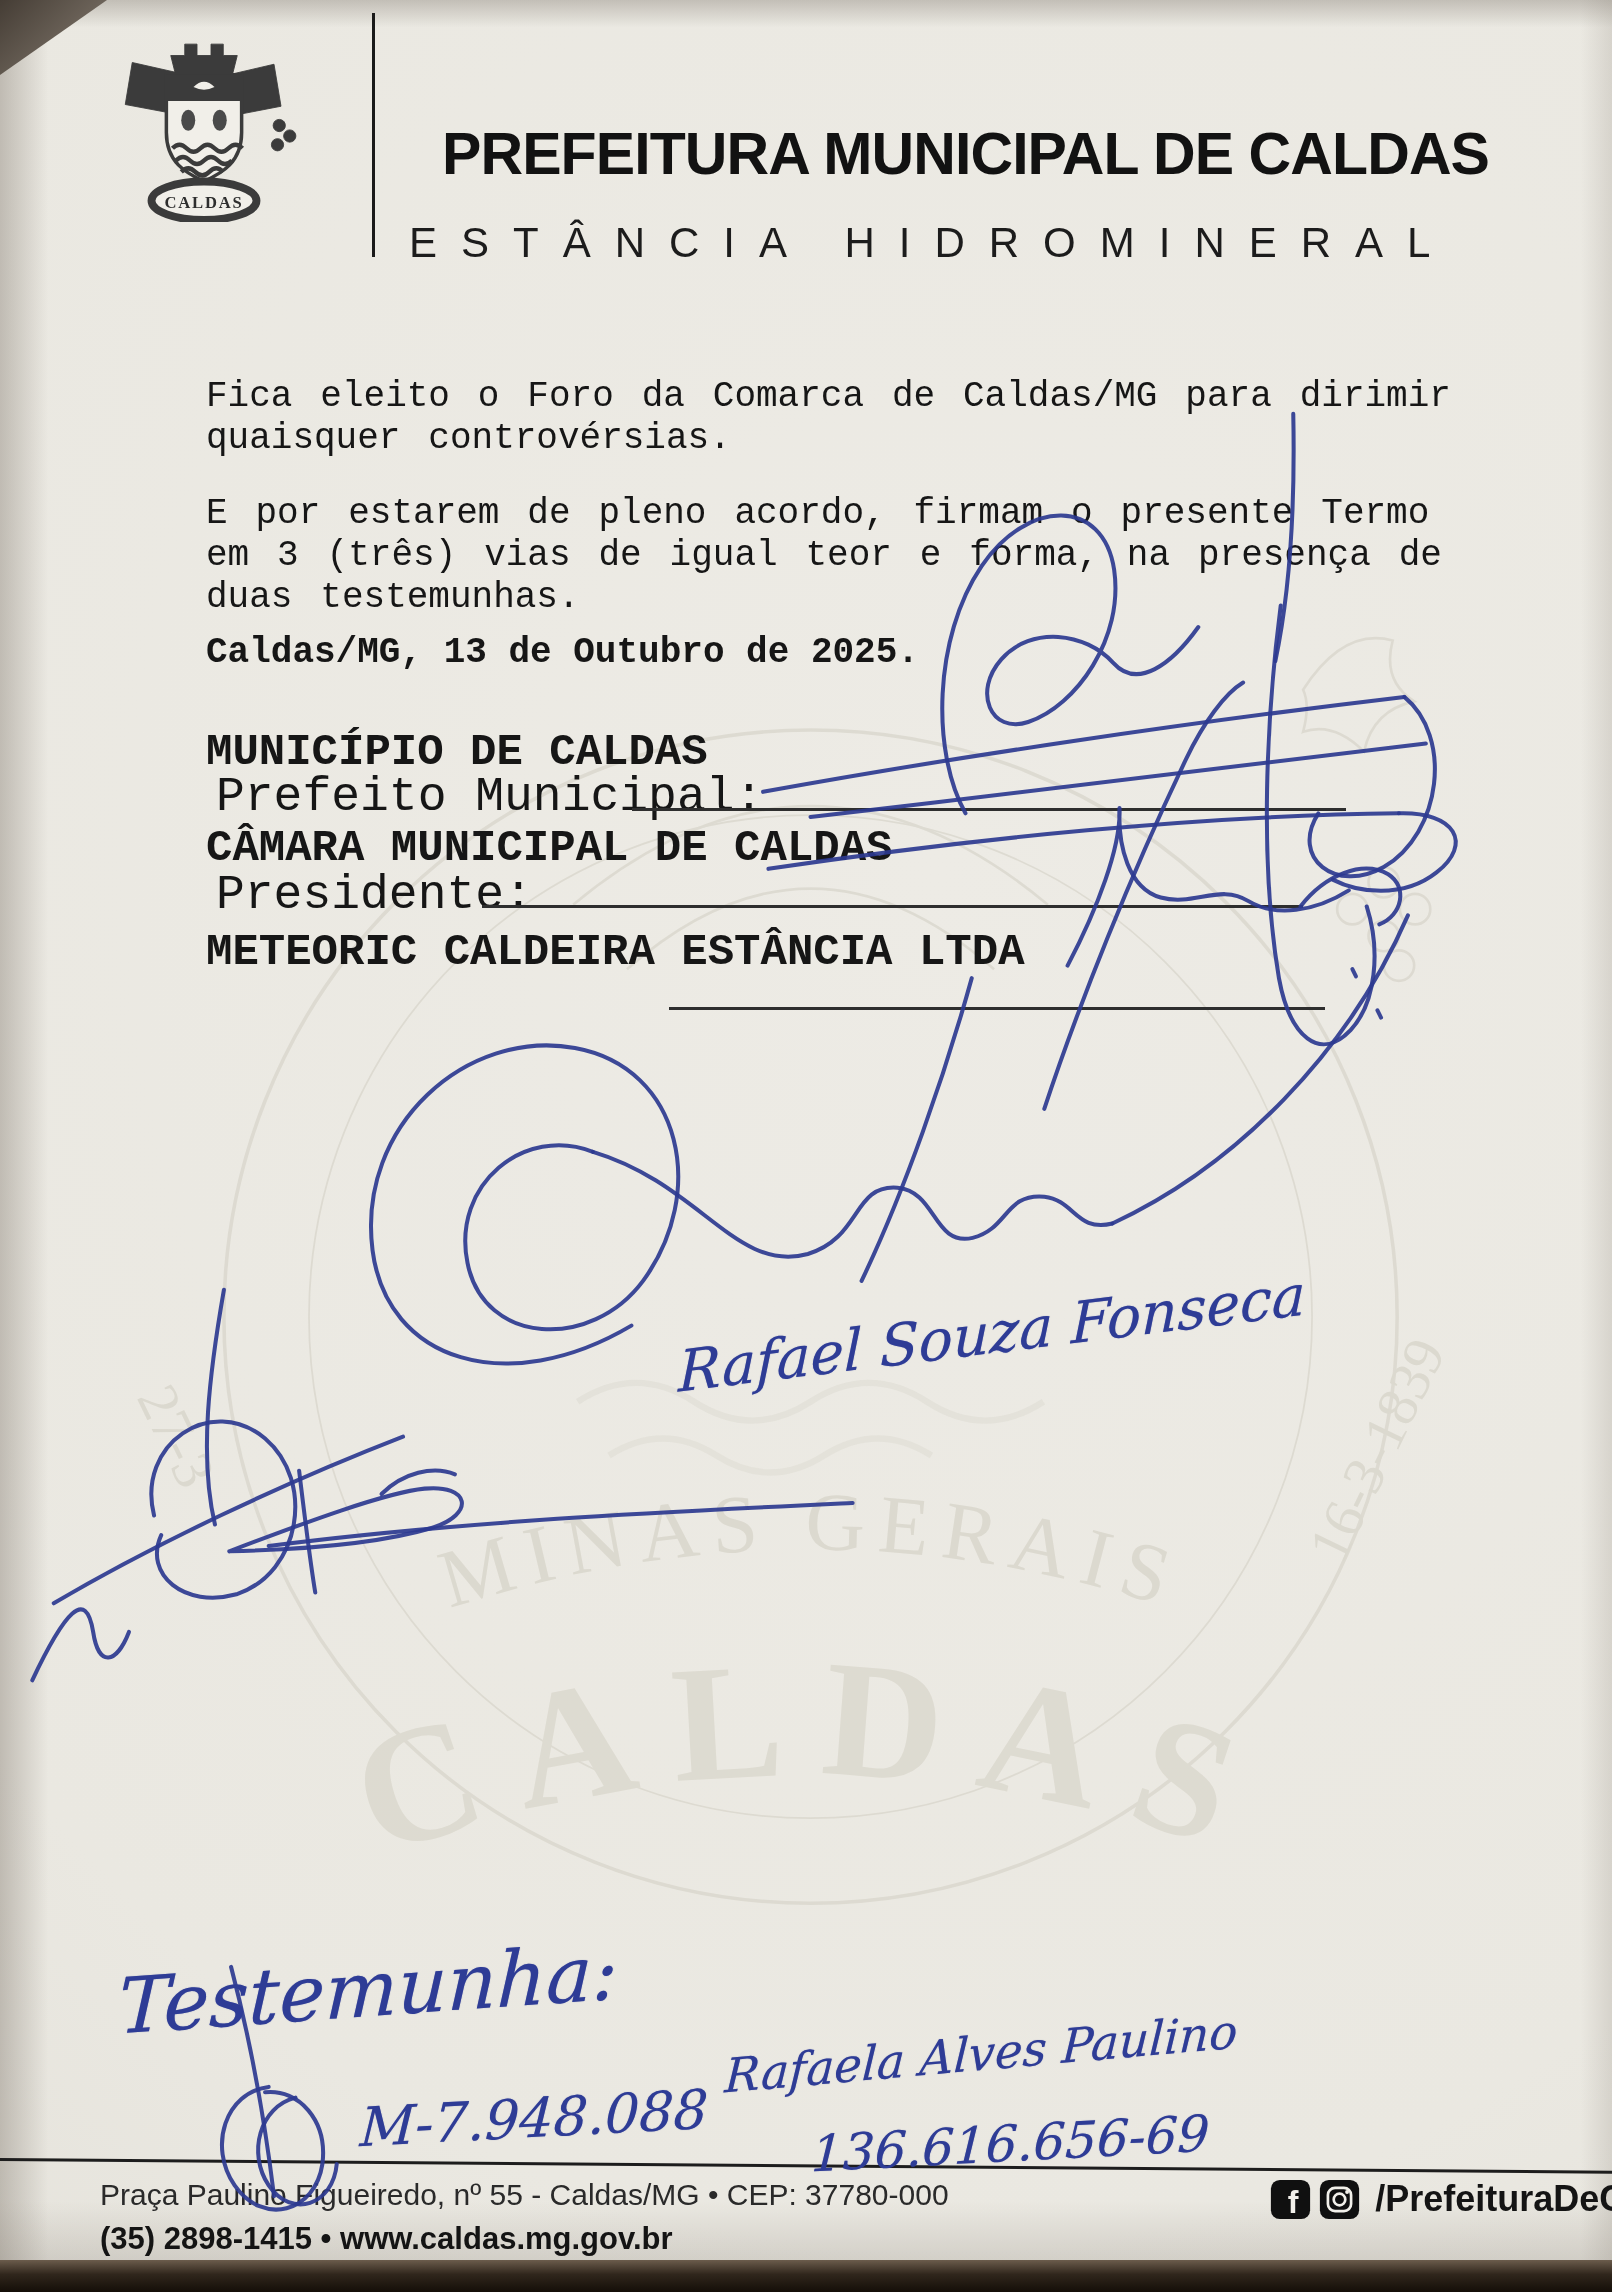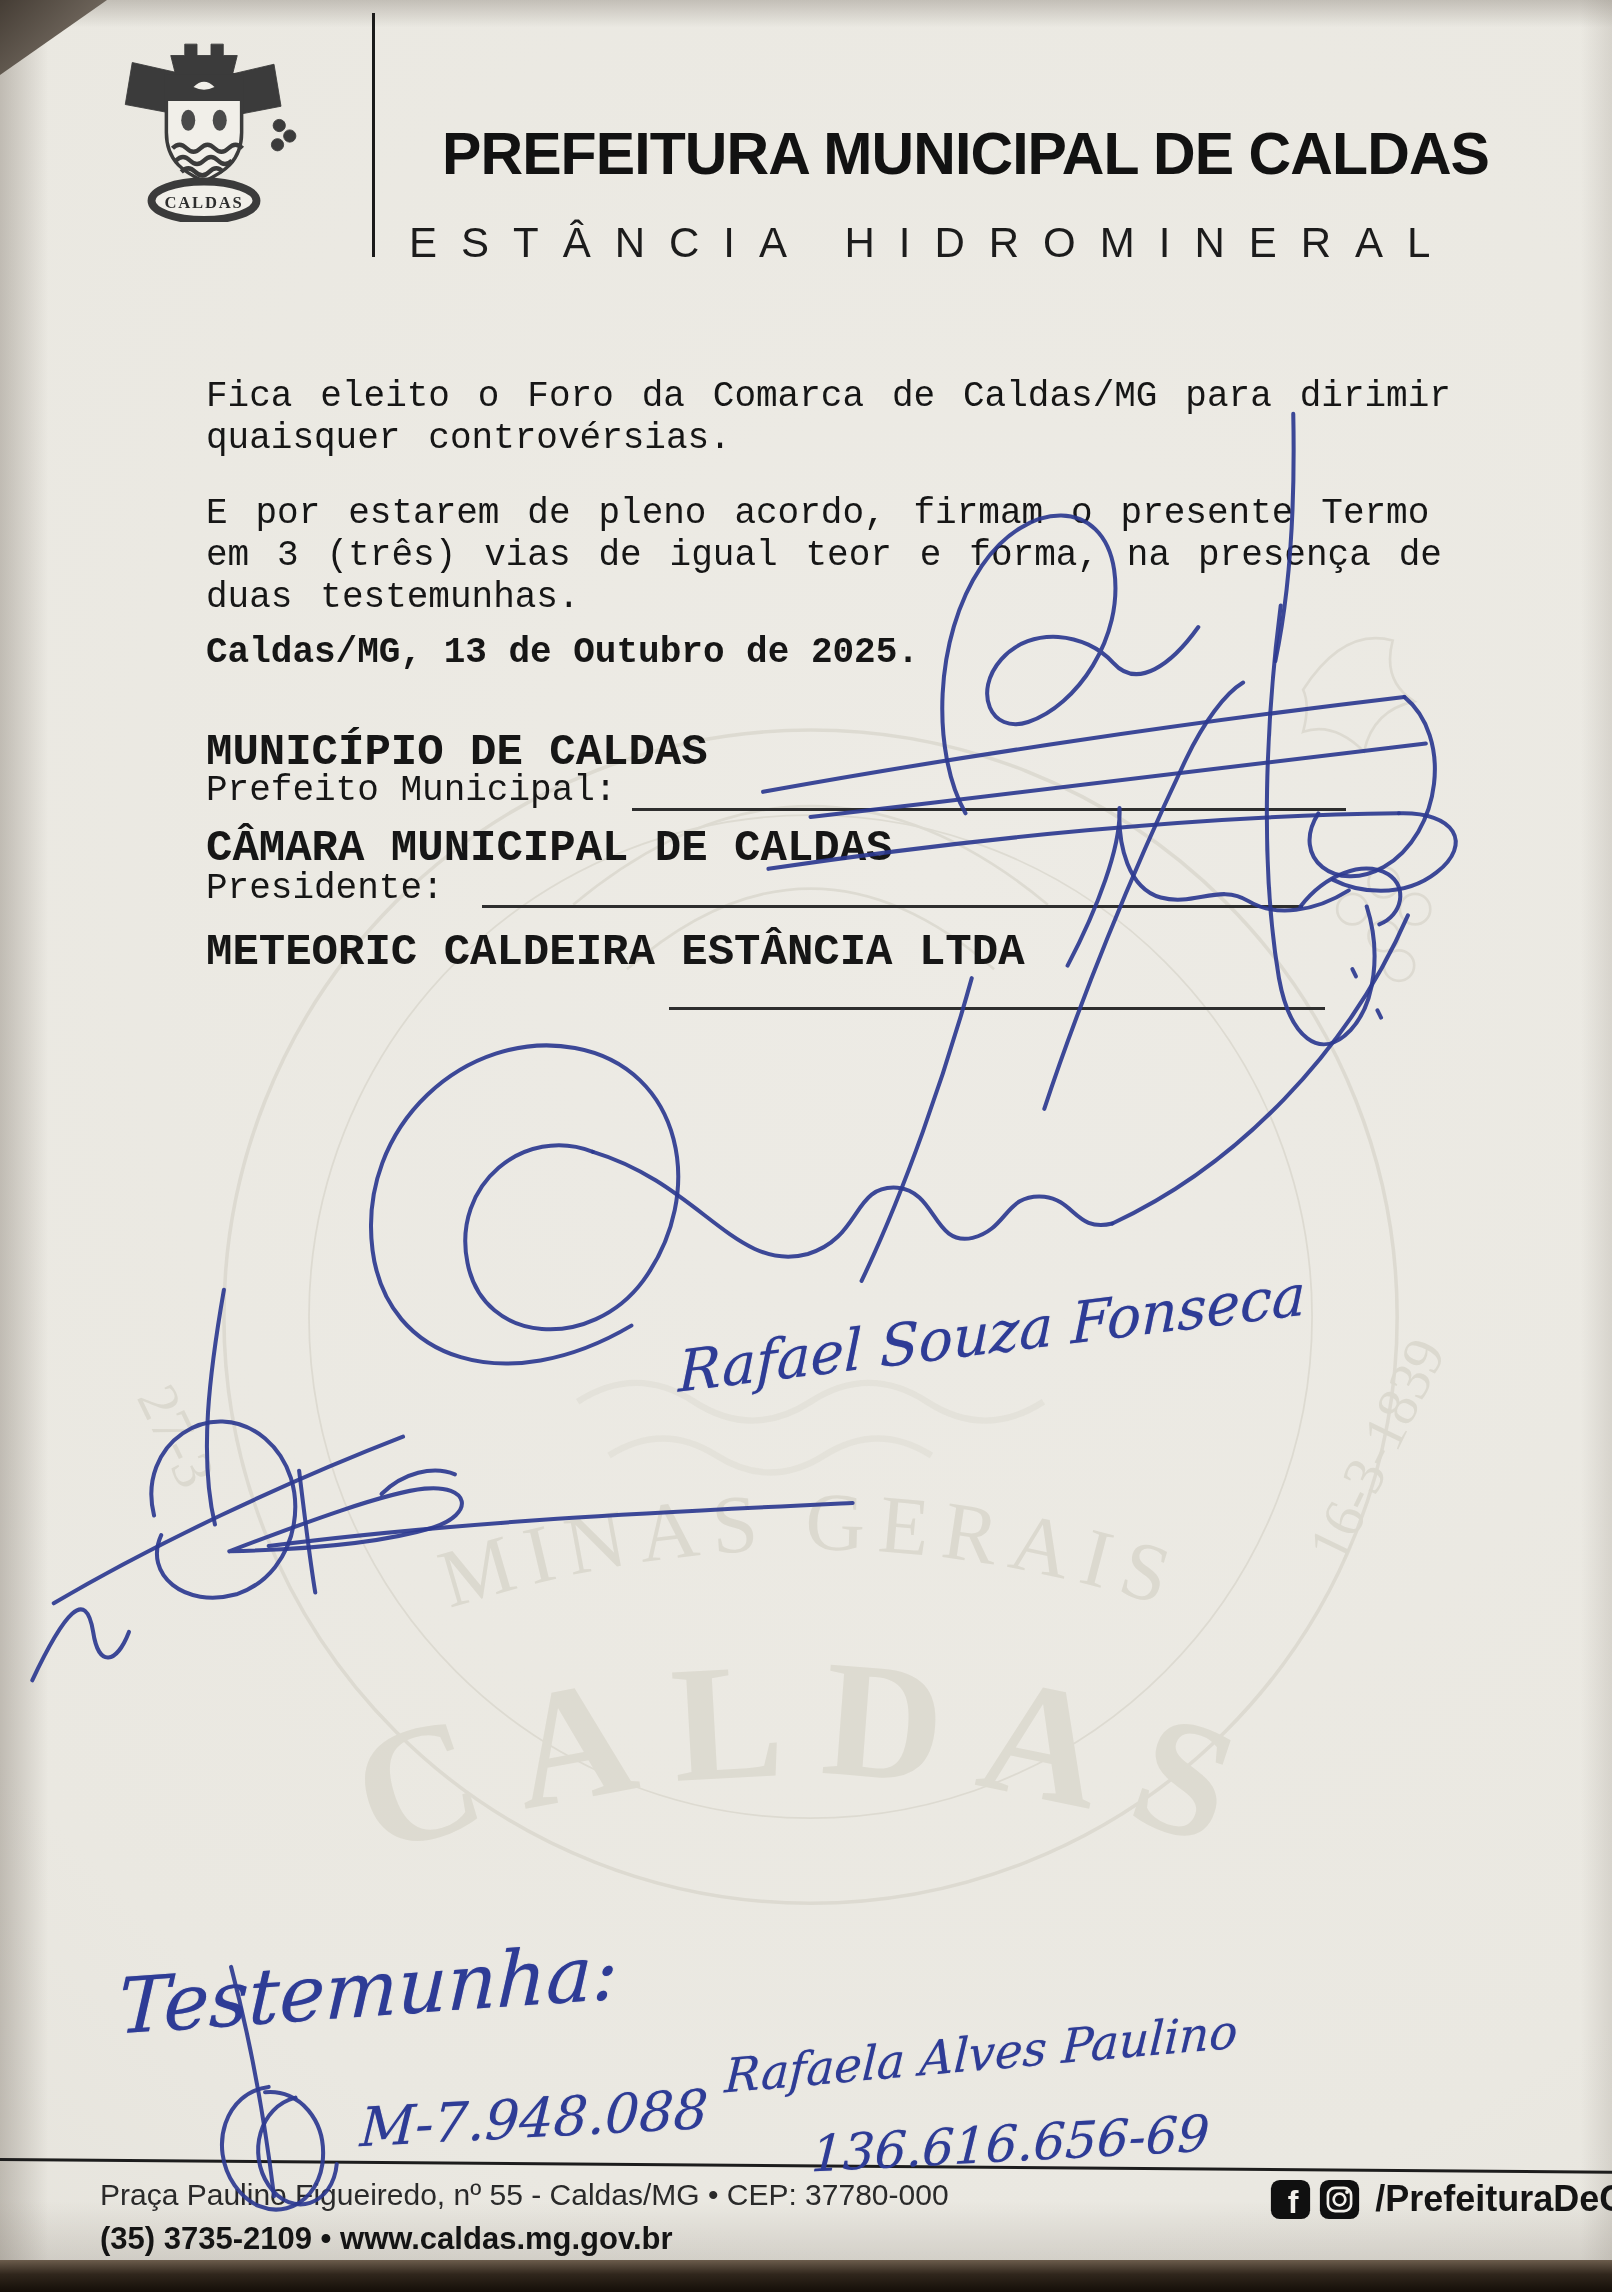--- a/index.html
+++ b/index.html
@@ -26,21 +26,21 @@
   .hdr-divider{position:absolute;left:372px;top:12.5px;width:2.7px;height:244px;background:#1a1a1a;z-index:5;}
   .org-name{position:absolute;left:442px;top:120px;font-size:59px;font-weight:800;letter-spacing:-0.9px;color:#121212;z-index:5;white-space:nowrap;}
   .org-subtitle{position:absolute;left:409px;top:219px;font-size:42px;font-weight:500;letter-spacing:24px;color:#1c1c1c;z-index:5;white-space:nowrap;}
   .logo{position:absolute;left:99px;top:29px;z-index:5;}
   
   .tw{font-family:"Liberation Mono",monospace;position:absolute;left:206px;z-index:5;color:#161616;}
   .tw.b{font-weight:700;}
   .para{font-size:36px;line-height:42px;word-spacing:6.3px;white-space:pre-line;}
   .heading{font-size:39px;font-weight:700;white-space:nowrap;}
   .orgline{font-size:44px;font-weight:700;white-space:nowrap;}
-  .roleline{font-size:36px;white-space:nowrap;}
+  .roleline{font-size:48px;white-space:nowrap;margin-left:10px;}
   .sig-underline{position:absolute;height:2.7px;background:#2e2e2e;z-index:5;}
   
   .hand{position:absolute;z-index:7;color:#2e3c96;font-family:"DejaVu Serif",serif;font-style:italic;white-space:nowrap;text-shadow:0 0 0.9px rgba(46,60,150,.55);}
   .ink-svg{position:absolute;left:0;top:0;z-index:6;pointer-events:none;}
   .ink-svg path{fill:none;stroke:#2c3a90;stroke-width:4.5;stroke-linecap:round;stroke-linejoin:round;opacity:.92;}
   
   .wm{position:absolute;left:0;top:0;z-index:1;opacity:.6;}
   
   .footer-divider{position:absolute;left:0;top:2158px;width:1613px;height:2.7px;background:#1d1d1d;z-index:5;transform:rotate(.45deg);transform-origin:left center;}
   .addr1{position:absolute;left:100px;top:2178px;font-size:30px;color:#2a2a2a;z-index:5;white-space:nowrap;}
@@ -178,21 +178,21 @@
     </g>
     <g>
       <path d="M 258 2196 C 280 2280 296 2370 306 2452"></path>
       <path d="M 300 2330 C 252 2336 232 2396 262 2440 C 294 2486 352 2470 360 2416 C 366 2368 334 2332 296 2336"></path>
       <path d="M 330 2342 C 290 2352 276 2404 300 2440 C 326 2478 372 2462 376 2416"></path>
     </g>
   </svg>
 
   <div class="footer-divider"></div>
   <div class="addr1">Praça Paulino Figueiredo, nº 55 - Caldas/MG • CEP: 37780-000</div>
-  <div class="addr2">(35) 3735-2109 • www.caldas.mg.gov.br</div>
+  <div class="addr2">(35) 2898-1415 • www.caldas.mg.gov.br</div>
 
   <div class="social">
     <svg width="41" height="41" viewBox="0 0 46 46">
       <rect x="1" y="1" width="44" height="44" rx="10" fill="#101010"></rect>
       <text x="26" y="38" text-anchor="middle" font-family="Liberation Sans, sans-serif" font-size="36" font-weight="bold" fill="#f2f0ea">f</text>
     </svg>
     <svg width="41" height="41" viewBox="0 0 46 46">
       <rect x="1" y="1" width="44" height="44" rx="10" fill="#101010"></rect>
       <rect x="10" y="10" width="26" height="26" rx="8" fill="none" stroke="#f2f0ea" stroke-width="3"></rect>
       <circle cx="23" cy="23" r="6.5" fill="none" stroke="#f2f0ea" stroke-width="3"></circle>

